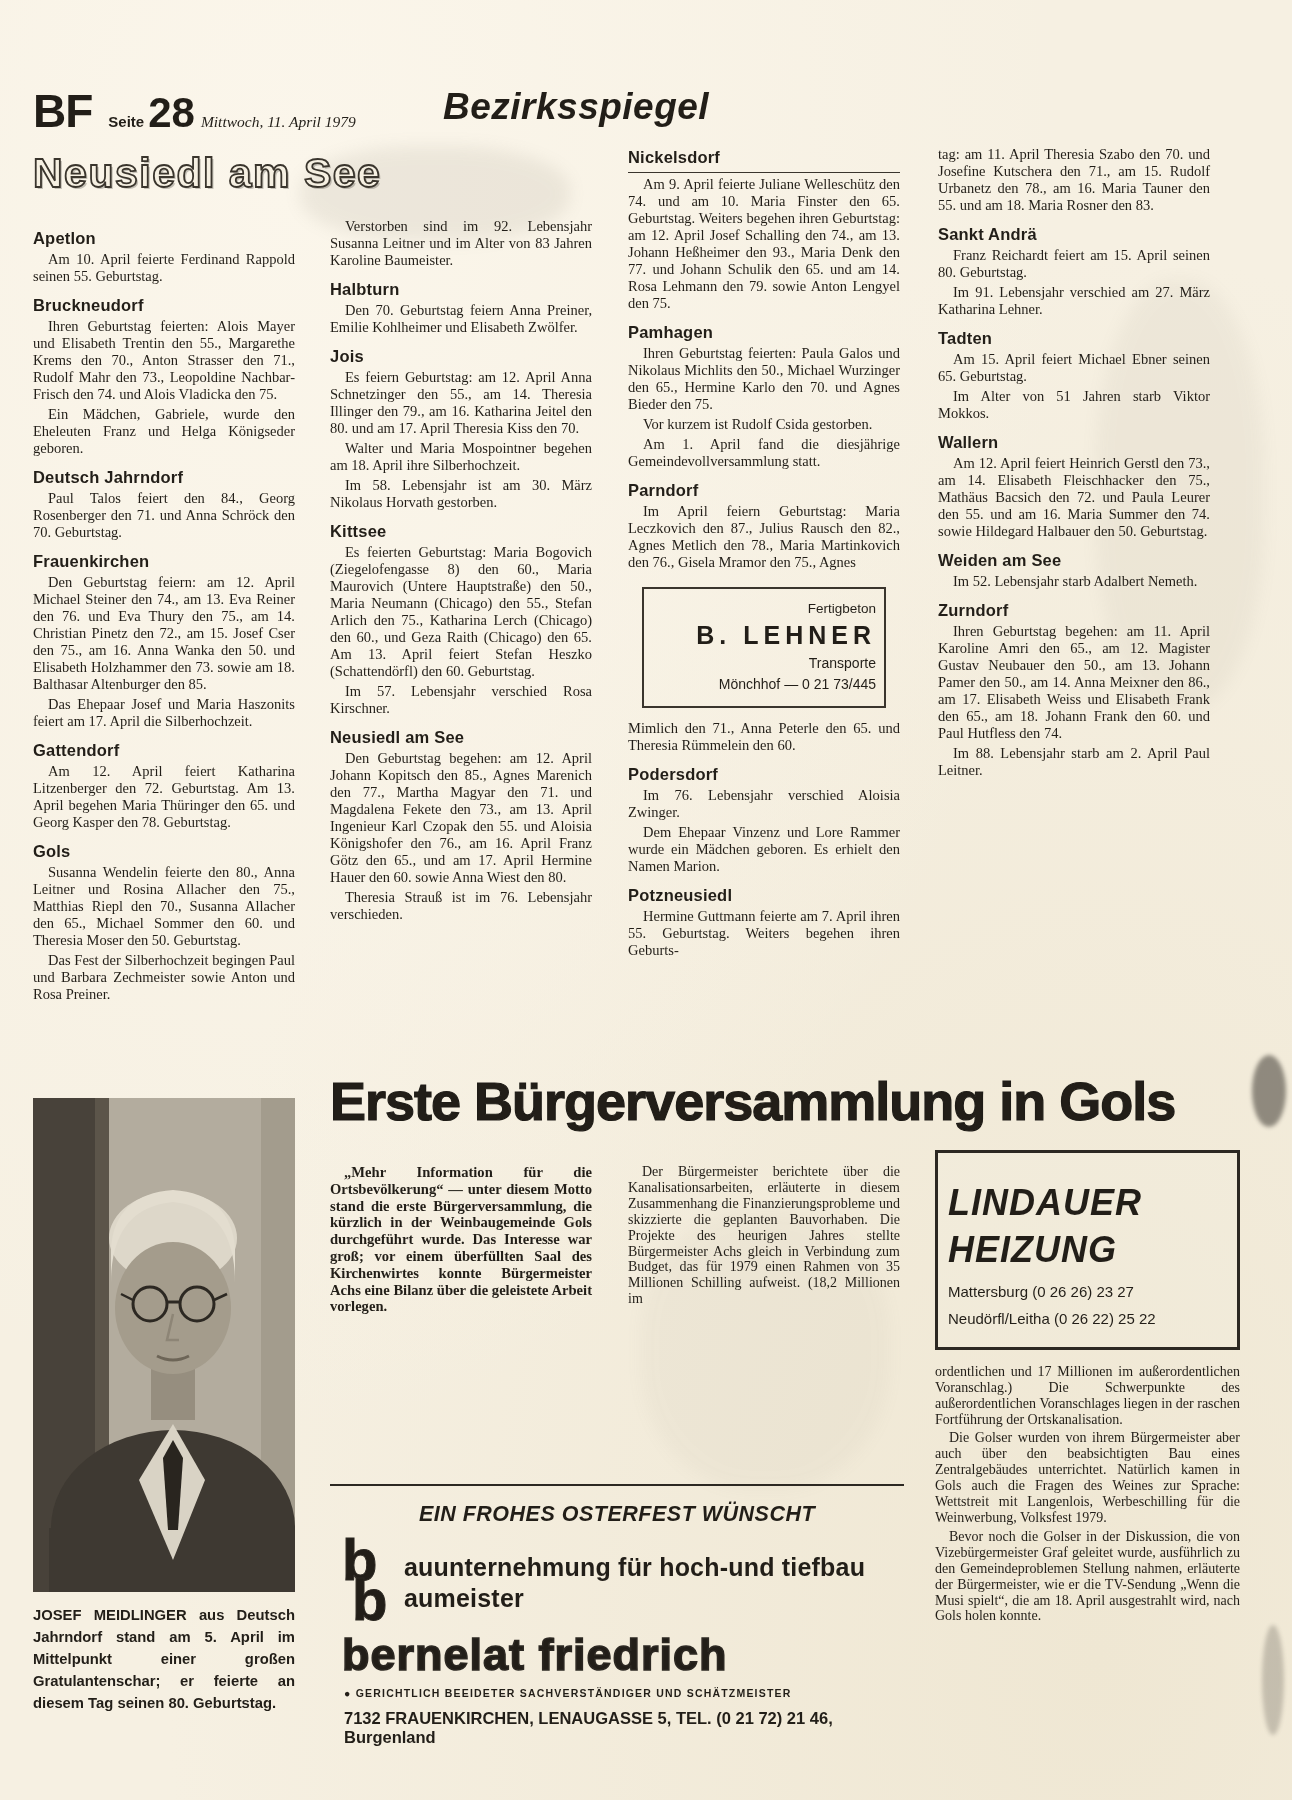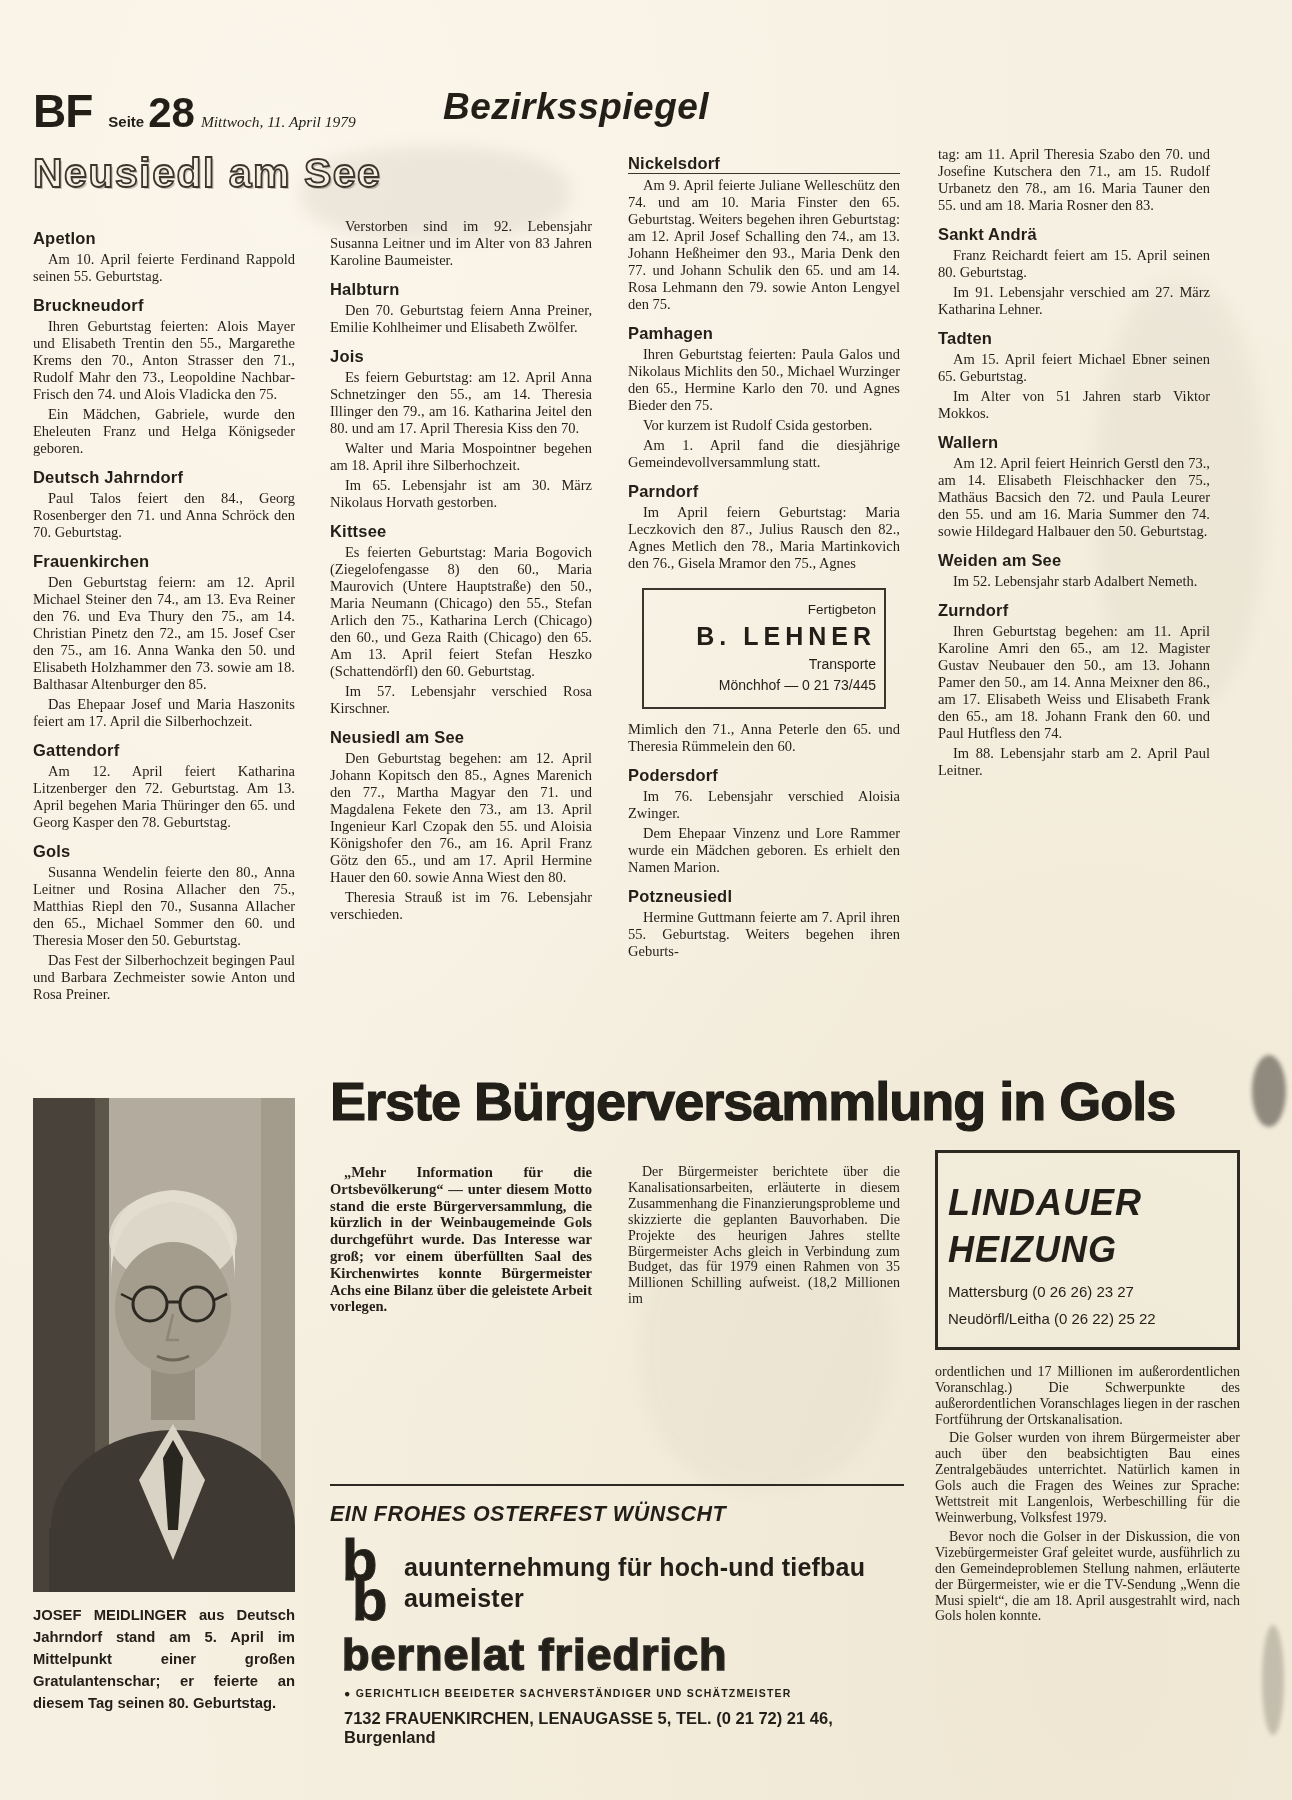--- a/index.html
+++ b/index.html
@@ -18,21 +18,21 @@
   .mast-date{font-size:15.5px;font-style:italic;font-family:"Liberation Serif",serif;margin-left:6px}
   .section-title{position:absolute;left:443px;top:86px;font-family:"Liberation Sans",sans-serif;
     font-weight:800;font-style:italic;font-size:37px;letter-spacing:.5px}
   
   .region-title{position:absolute;left:33px;top:150px;font-family:"Liberation Sans",sans-serif;
     font-weight:800;font-size:41px;letter-spacing:1.5px;color:var(--paper,#f6f0e2);
     -webkit-text-stroke:1.8px #3a352d;text-shadow:2px 2px 0 rgba(58,53,45,.28)}
   
   .col{position:absolute}
   .town{font-family:"Liberation Sans",sans-serif;font-weight:700;font-size:16.5px;margin:11px 0 3px;letter-spacing:.2px}
-  .town.ruled{border-bottom:1.5px solid #3a352d;margin-top:8px}
+  .town.ruled{border-bottom:1.5px solid #3a352d;padding-bottom:5px;margin-top:2px}
   .news-p{font-size:14.5px;line-height:17px;text-align:justify;text-indent:15px;margin-bottom:3px}
   .noindent{text-indent:0}
   
   .ad-lehner{border:2px solid #3a352d;width:244px;margin:16px auto 12px;padding:12px 8px 14px;text-align:right;
     font-family:"Liberation Sans",sans-serif}
   .lehner-small{font-size:13.5px}
   .lehner-name{font-size:25px;font-weight:800;letter-spacing:5px;margin-top:5px}
   .lehner-line{font-size:14px;margin-top:5px}
   
   .ad-lindauer{border:3px solid #2c2822;padding:26px 10px 20px;text-align:left;
@@ -46,21 +46,21 @@
   .bcol p{text-indent:14px;margin-bottom:3px}
   .bcol p.noindent{text-indent:0}
   .lead p{font-weight:700;font-size:14.6px;line-height:16.8px}
   .colA{left:330px;top:1164px;width:262px}
   .colB{left:628px;top:1164px;width:272px}
   .colC{left:935px;top:1150px;width:305px}
   .colC .ad-lindauer{margin-bottom:14px}
   
   .ad-oster{position:absolute;left:330px;top:1484px;width:574px;border-top:2.5px solid #2c2822;padding-top:12px;
     font-family:"Liberation Sans",sans-serif}
-  .oster-headline{text-align:left;font-size:21.5px;font-weight:800;font-style:italic;letter-spacing:.5px;margin:4px 0 10px}
+  .oster-headline{text-align:center;font-size:21.5px;font-weight:800;font-style:italic;letter-spacing:.5px;margin:4px 0 10px}
   .oster-logo{display:flex;align-items:center;margin:6px 0 0 10px}
   .logo-bs{position:relative;width:64px;height:92px;flex:none}
   .logo-b{position:absolute;font-size:58px;font-weight:900;line-height:1;-webkit-text-stroke:1px #2c2822}
   .logo-b.b1{left:2px;top:-6px}
   .logo-b.b2{left:12px;top:34px}
   .oster-line{font-size:25px;font-weight:700;line-height:31px;letter-spacing:.2px}
   .oster-name{font-size:45px;font-weight:900;letter-spacing:1px;margin:0 0 4px 12px;-webkit-text-stroke:1.6px #2c2822}
   .oster-sub{font-size:10.5px;font-weight:700;letter-spacing:1.2px;margin:6px 0 10px 14px}
   .oster-address{font-size:16.5px;font-weight:700;margin-left:14px}
   
@@ -110,21 +110,21 @@
       <p class="news-p">Susanna Wendelin feierte den 80., Anna Leitner und Rosina Allacher den 75., Matthias Riepl den 70., Susanna Allacher den 65., Michael Sommer den 60. und Theresia Moser den 50. Geburtstag.</p>
       <p class="news-p">Das Fest der Silberhochzeit begingen Paul und Barbara Zechmeister sowie Anton und Rosa Preiner.</p>
     </section>
   <section class="col" style="left:330px;top:218px;width:262px">
       <p class="news-p">Verstorben sind im 92. Lebensjahr Susanna Leitner und im Alter von 83 Jahren Karoline Baumeister.</p>
       <h3 class="town">Halbturn</h3>
       <p class="news-p">Den 70. Geburtstag feiern Anna Preiner, Emilie Kohlheimer und Elisabeth Zwölfer.</p>
       <h3 class="town">Jois</h3>
       <p class="news-p">Es feiern Geburtstag: am 12. April Anna Schnetzinger den 55., am 14. Theresia Illinger den 79., am 16. Katharina Jeitel den 80. und am 17. April Theresia Kiss den 70.</p>
       <p class="news-p">Walter und Maria Mospointner begehen am 18. April ihre Silberhochzeit.</p>
-      <p class="news-p">Im 65. Lebensjahr ist am 30. März Nikolaus Horvath gestorben.</p>
+      <p class="news-p">Im 58. Lebensjahr ist am 30. März Nikolaus Horvath gestorben.</p>
       <h3 class="town">Kittsee</h3>
       <p class="news-p">Es feierten Geburtstag: Maria Bogovich (Ziegelofengasse 8) den 60., Maria Maurovich (Untere Hauptstraße) den 50., Maria Neumann (Chicago) den 55., Stefan Arlich den 75., Katharina Lerch (Chicago) den 60., und Geza Raith (Chicago) den 65. Am 13. April feiert Stefan Heszko (Schattendörfl) den 60. Geburtstag.</p>
       <p class="news-p">Im 57. Lebensjahr verschied Rosa Kirschner.</p>
       <h3 class="town">Neusiedl am See</h3>
       <p class="news-p">Den Geburtstag begehen: am 12. April Johann Kopitsch den 85., Agnes Marenich den 77., Martha Magyar den 71. und Magdalena Fekete den 73., am 13. April Ingenieur Karl Czopak den 55. und Aloisia Königshofer den 76., am 16. April Franz Götz den 65., und am 17. April Hermine Hauer den 60. sowie Anna Wiest den 80.</p>
       <p class="news-p">Theresia Strauß ist im 76. Lebensjahr verschieden.</p>
     </section>
 
   <section class="col" style="left:628px;top:146px;width:272px">
     <div>

